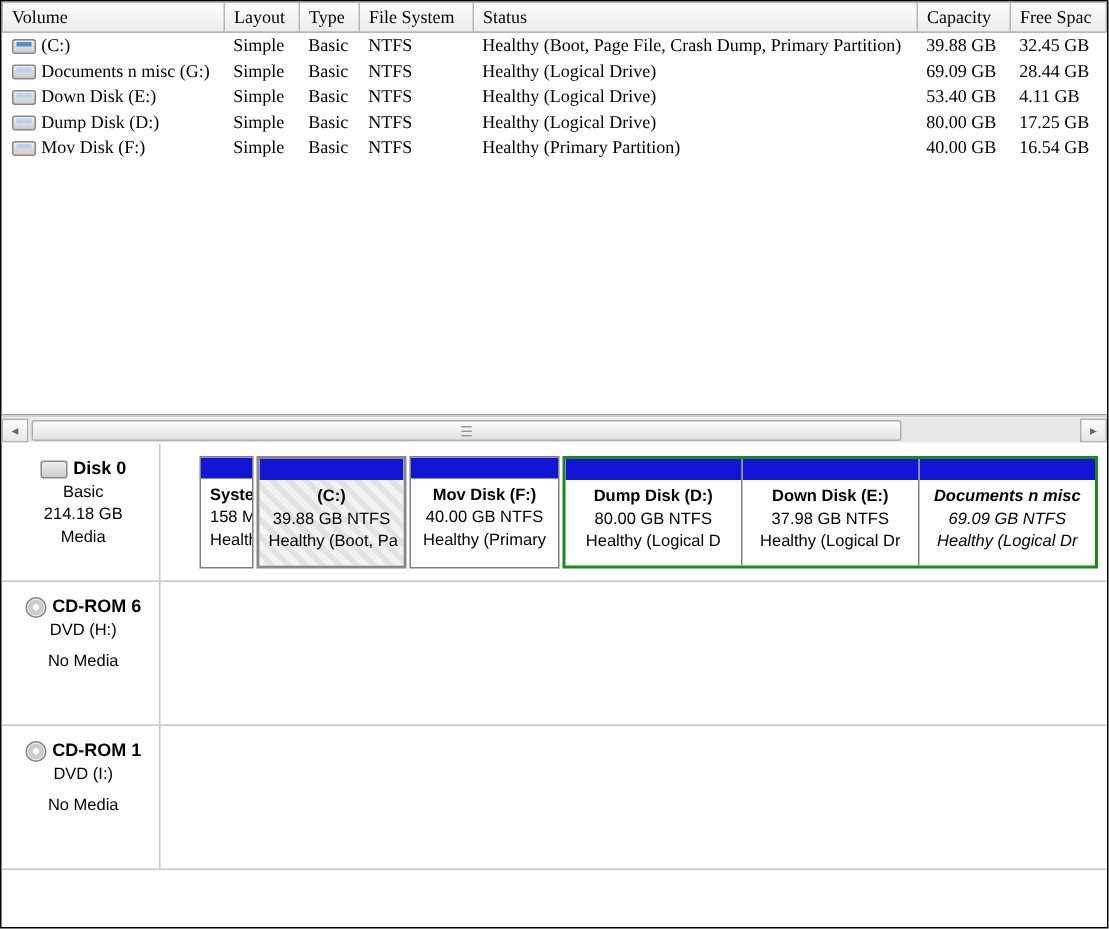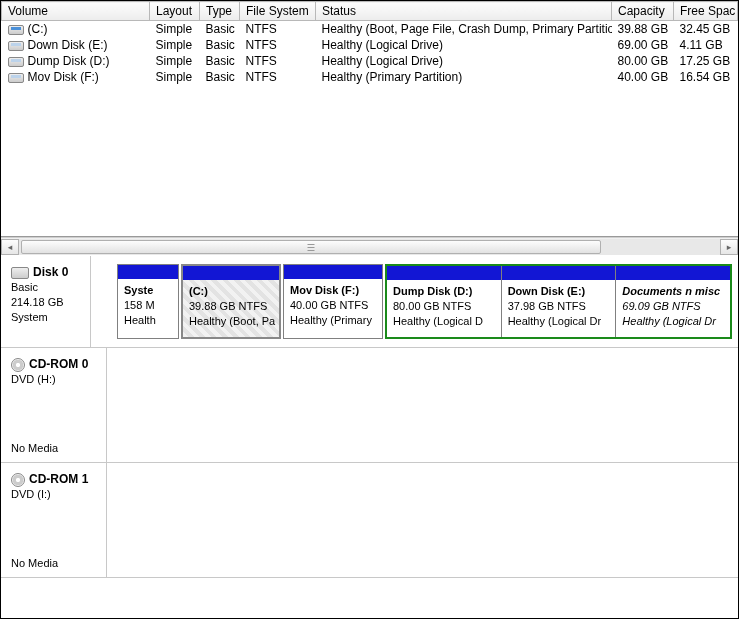--- a/index.html
+++ b/index.html
@@ -11,23 +11,24 @@
     color: #000;
     width: 739px;
     height: 619px;
     border: 1px solid #000;
     overflow: hidden;
     display: flex;
     flex-direction: column;
   }
   
   .vol-pane {
-    height: 236px;
+    height: 276px;
     overflow: hidden;
     border-bottom: 1px solid #999;
+    font-family: Liberation Serif, serif;
   }
   .vol-table {
     border-collapse: collapse;
     width: 100%;
     table-layout: fixed;
   }
   .vol-table th {
     background: linear-gradient(#fdfdfd,#ececec);
     border: 1px solid #b8b8b8;
     font-weight: normal;
@@ -95,20 +96,21 @@
     background:
       linear-gradient(#999,#999) 0 0/7px 1px no-repeat,
       linear-gradient(#999,#999) 0 3px/7px 1px no-repeat,
       linear-gradient(#999,#999) 0 6px/7px 1px no-repeat;
   }
   
   .gfx-pane {
     flex: 1;
     overflow: hidden;
     border-top: 1px solid #fff;
+    text-align: center;
   }
   .disk-row {
     display: flex;
     border-bottom: 1px solid #c8c8c8;
     min-height: 88px;
   }
   .disk-header {
     width: 106px;
     padding: 8px 6px 6px 10px;
     border-right: 1px solid #c8c8c8;
@@ -163,21 +165,21 @@
     flex:1;
     padding:0;
   }
   .green-box .part{
     margin-right:0;
     border-top:none;border-bottom:none;
     border-left:1px solid #808080;
     border-right:none;
   }
   .green-box .part:first-child{border-left:none;}
-  .no-media { padding: 6px 0 0 0; margin-top: 48px; }
+  .no-media { padding: 6px 0 0 0; }
 </style>
 </head>
 <body>
 
 <div class="vol-pane">
   <table class="vol-table">
     <colgroup>
       <col style="width:148px">
         <col style="width:50px">
         <col style="width:40px">
@@ -201,26 +203,35 @@
         <tr>
           <td><span class="vol-icon blue"></span><span>(C:)</span></td>
           <td>Simple</td>
           <td>Basic</td>
           <td>NTFS</td>
           <td>Healthy (Boot, Page File, Crash Dump, Primary Partition)</td>
           <td>39.88 GB</td>
           <td>32.45 GB</td>
         </tr>
         <tr>
+          <td><span class="vol-icon"></span><span>Documents n misc (G:)</span></td>
+          <td>Simple</td>
+          <td>Basic</td>
+          <td>NTFS</td>
+          <td>Healthy (Logical Drive)</td>
+          <td>69.09 GB</td>
+          <td>28.44 GB</td>
+        </tr>
+        <tr>
           <td><span class="vol-icon"></span><span>Down Disk (E:)</span></td>
           <td>Simple</td>
           <td>Basic</td>
           <td>NTFS</td>
           <td>Healthy (Logical Drive)</td>
-          <td>69.00 GB</td>
+          <td>53.40 GB</td>
           <td>4.11 GB</td>
         </tr>
         <tr>
           <td><span class="vol-icon"></span><span>Dump Disk (D:)</span></td>
           <td>Simple</td>
           <td>Basic</td>
           <td>NTFS</td>
           <td>Healthy (Logical Drive)</td>
           <td>80.00 GB</td>
           <td>17.25 GB</td>
@@ -246,25 +257,25 @@
   <div class="arrow">▸</div>
 </div>
 
 <div class="gfx-pane">
 
   <div class="disk-row" style="min-height:92px">
     <div class="disk-header">
       <div><span class="icon"></span><b>Disk 0</b></div>
       <div>Basic</div>
       <div>214.18 GB</div>
-      <div>System</div>
+      <div>Media</div>
     </div>
     <div class="parts-wrap">
       <div id="parts-left" style="display:flex">
-          <div class="part" style="width: 62px; margin-left: 20px;">
+          <div class="part" style="width: 36px; margin-left: 20px;">
             <div class="cap"></div>
             <div class="body">
               <div class="pname">Syste</div>
               <div>158 M</div>
               <div>Health</div>
             </div>
           </div>
           <div class="part selected" style="width: 100px;">
             <div class="cap"></div>
             <div class="body">
@@ -306,21 +317,21 @@
               <div>69.09 GB NTFS</div>
               <div>Healthy (Logical Dr</div>
             </div>
           </div>
         </div>
     </div>
   </div>
 
   <div class="disk-row" style="min-height:96px">
     <div class="disk-header">
-      <div><span class="icon cd"></span><b>CD-ROM 0</b></div>
+      <div><span class="icon cd"></span><b>CD-ROM 6</b></div>
       <div>DVD (H:)</div>
       <div class="no-media">No Media</div>
     </div>
     <div class="parts-wrap"></div>
   </div>
 
   <div class="disk-row" style="min-height:96px">
     <div class="disk-header">
       <div><span class="icon cd"></span><b>CD-ROM 1</b></div>
       <div>DVD (I:)</div>

